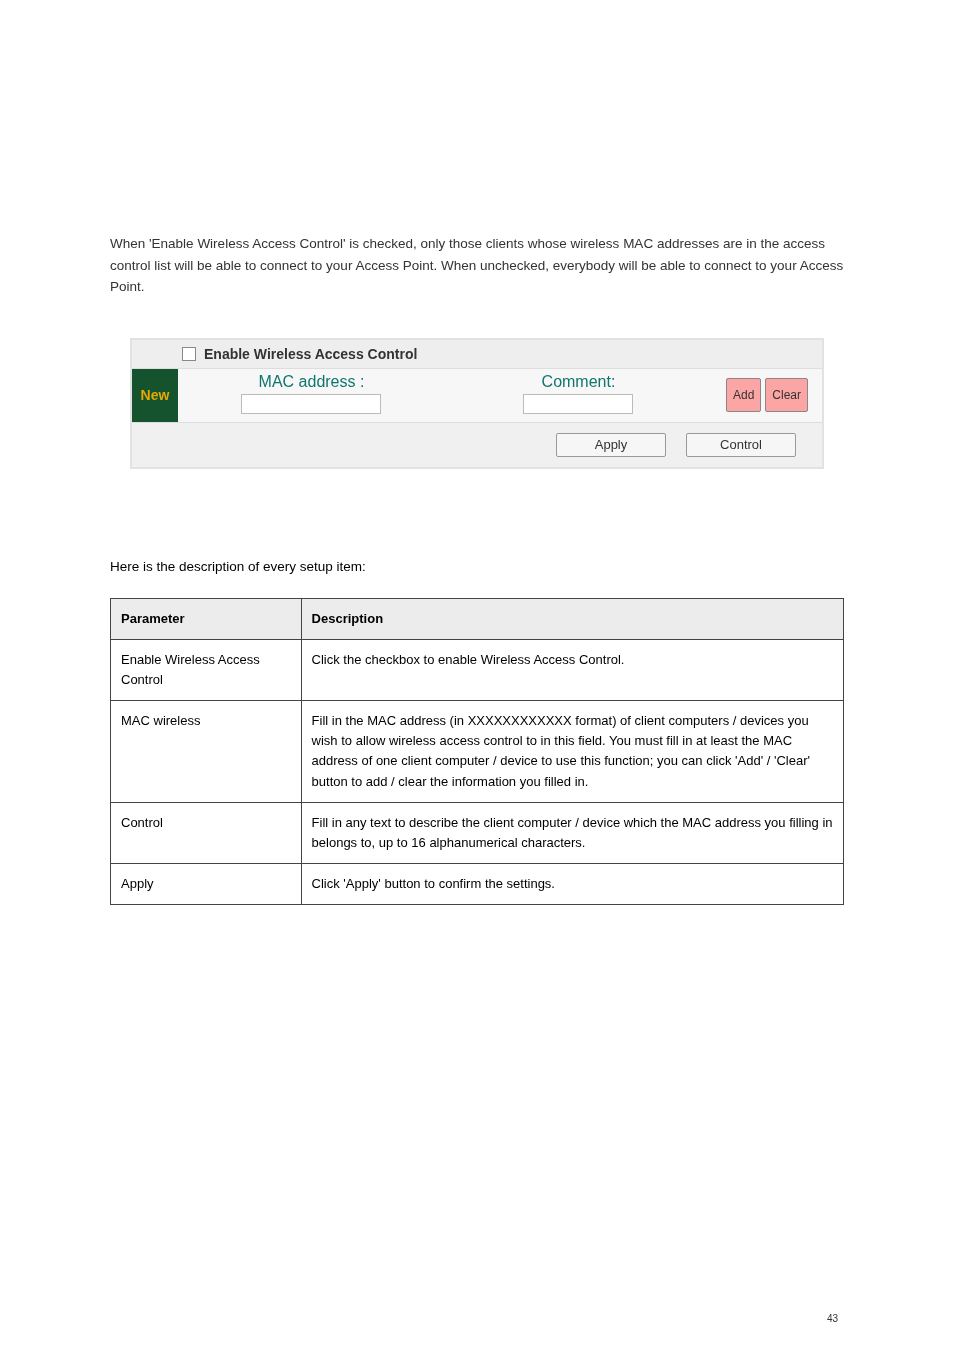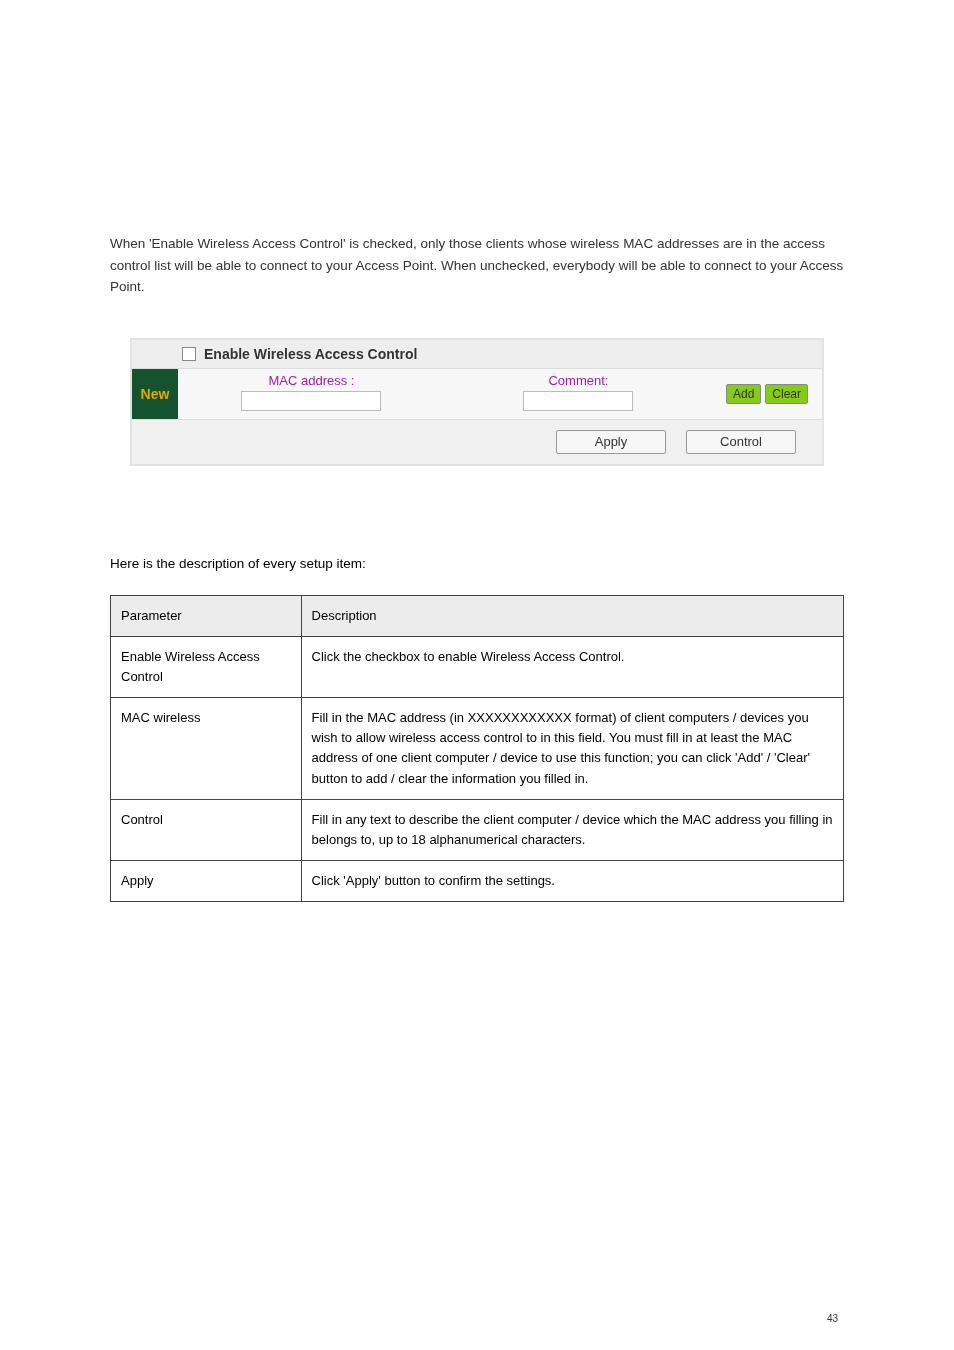--- a/index.html
+++ b/index.html
@@ -68,43 +68,43 @@
     padding: 6px 4px;
   }
   .field-group {
     display: flex;
     flex-direction: column;
     align-items: center;
     padding: 4px 10px 8px 10px;
     flex: 1;
   }
   .field-label {
-    font-size: 13px;
-    color: #a21caf;
+    font-size: 16px;
+    color: #0f766e;
     margin-bottom: 3px;
   }
   .text-input {
     height: 20px;
     border: 1px solid #bbb;
     background: #fff;
     font-size: 12px;
     padding: 0 4px;
   }
   .mac-input { width: 140px; }
   .comment-input { width: 110px; }
   .btn-inline-wrap {
     display: flex;
     align-items: center;
     gap: 4px;
     padding: 0 14px;
   }
   .small-btn {
-    height: 20px;
+    height: 34px;
     border: 1px solid #888;
-    background: #84cc16;
+    background: #fca5a5;
     font-size: 12px;
     padding: 0 6px;
     color: #333;
     border-radius: 2px;
     cursor: pointer;
   }
   .ui-footer-row {
     background: #f0f0f0;
     border-top: 1px solid #ddd;
     display: flex;
@@ -135,21 +135,21 @@
   .desc-table th, .desc-table td {
     border: 1px solid #444;
     padding: 10px 10px;
     text-align: left;
     vertical-align: top;
     font-size: 13px;
     line-height: 1.55;
   }
   .desc-table th {
     background: #ececec;
-    font-weight: normal;
+    font-weight: bold;
   }
   .col-param { width: 26%; }
   .page-no {
     position: absolute;
     bottom: 26px;
     right: 116px;
     font-size: 10px;
     color: #333;
   }
 </style>
@@ -199,21 +199,21 @@
       <tr>
         <td>Enable Wireless Access Control</td>
         <td>Click the checkbox to enable Wireless Access Control.</td>
       </tr>
       <tr>
         <td>MAC wireless</td>
         <td>Fill in the MAC address (in XXXXXXXXXXXX format) of client computers / devices you wish to allow wireless access control to in this field. You must fill in at least the MAC address of one client computer / device to use this function; you can click 'Add' / 'Clear' button to add / clear the information you filled in.</td>
       </tr>
       <tr>
         <td>Control</td>
-        <td>Fill in any text to describe the client computer / device which the MAC address you filling in belongs to, up to 18 alphanumerical characters.</td>
+        <td>Fill in any text to describe the client computer / device which the MAC address you filling in belongs to, up to 16 alphanumerical characters.</td>
       </tr>
       <tr>
         <td>Apply</td>
         <td>Click 'Apply' button to confirm the settings.</td>
       </tr>
     </tbody>
   </table>
 
 </div>
 

